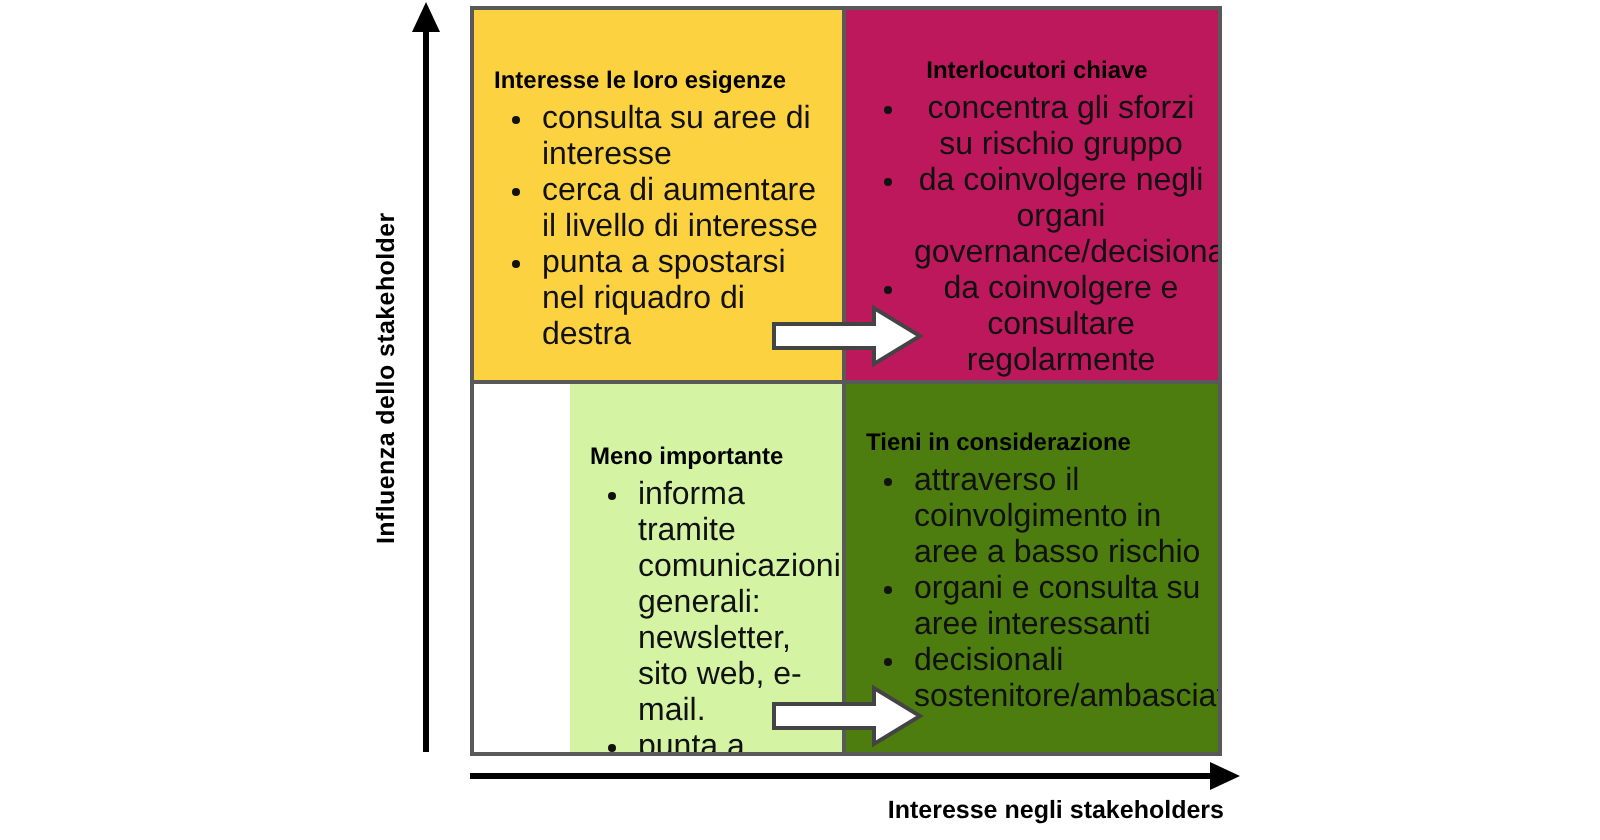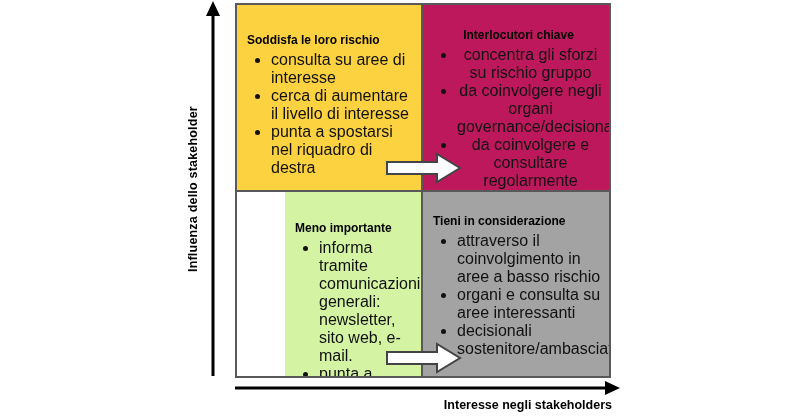--- a/index.html
+++ b/index.html
@@ -55,21 +55,21 @@
 
   <div class="y-label">Influenza dello stakeholder</div>
   <svg class="y-axis" viewBox="0 0 20 380" aria-hidden="true">
     <line class="axis-line" x1="10" y1="376" x2="10" y2="13"></line>
     <polygon class="axis-head" points="10,1 3,16 17,16"></polygon>
   </svg>
 
   <div class="matrix">
 
     <section class="q q-tl" style="background: rgb(252, 210, 65);">
-      <h3>Soddisfa le loro rischio</h3>
+      <h3>Interesse le loro esigenze</h3>
       <ul>
         <li>consulta su aree di interesse</li>
         <li>cerca di aumentare il livello di interesse</li>
         <li>punta a spostarsi nel riquadro di destra</li>
       </ul>
     </section>
 
     <section class="q q-tr" style="background: #be185d; text-align: center;">
       <h3>Interlocutori chiave</h3>
       <ul>
@@ -80,21 +80,21 @@
     </section>
 
     <section class="q q-bl" style="background: rgb(212, 244, 164);">
       <h3>Meno importante</h3>
       <ul>
         <li>informa tramite comunicazioni generali: newsletter, sito web, e-mail.</li>
         <li>punta a spostarti nel riquadro di destra</li>
       </ul>
     </section>
 
-    <section class="q q-br" style="background: #a3a3a3;">
+    <section class="q q-br" style="background: #4d7c0f;">
       <h3>Tieni in considerazione</h3>
       <ul>
         <li>attraverso il coinvolgimento in aree a basso rischio</li>
         <li>organi e consulta su aree interessanti</li>
         <li>decisionali sostenitore/ambasciatore</li>
       </ul>
     </section>
 
   </div>
 

